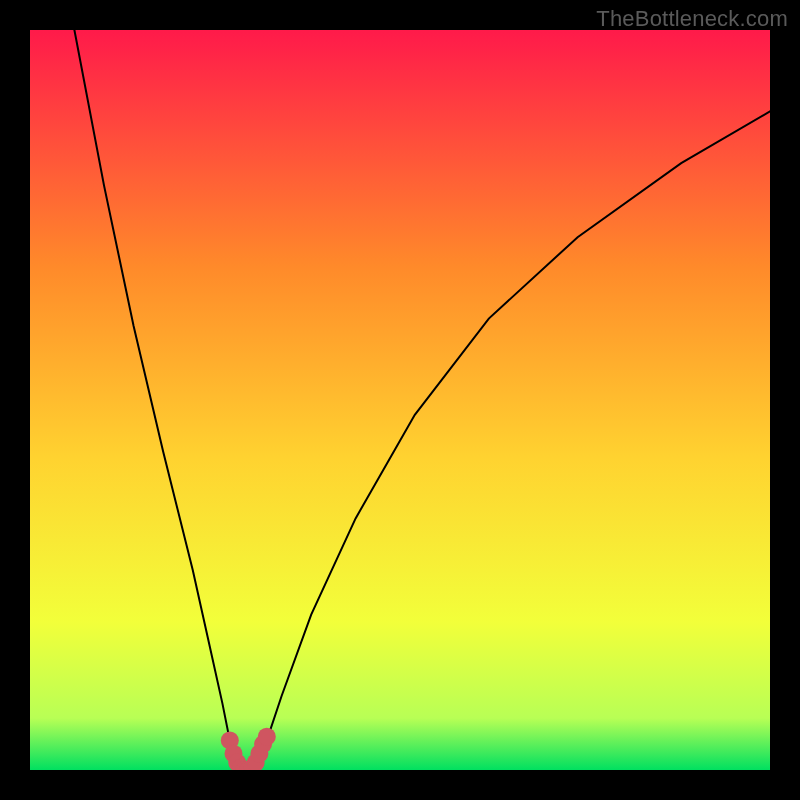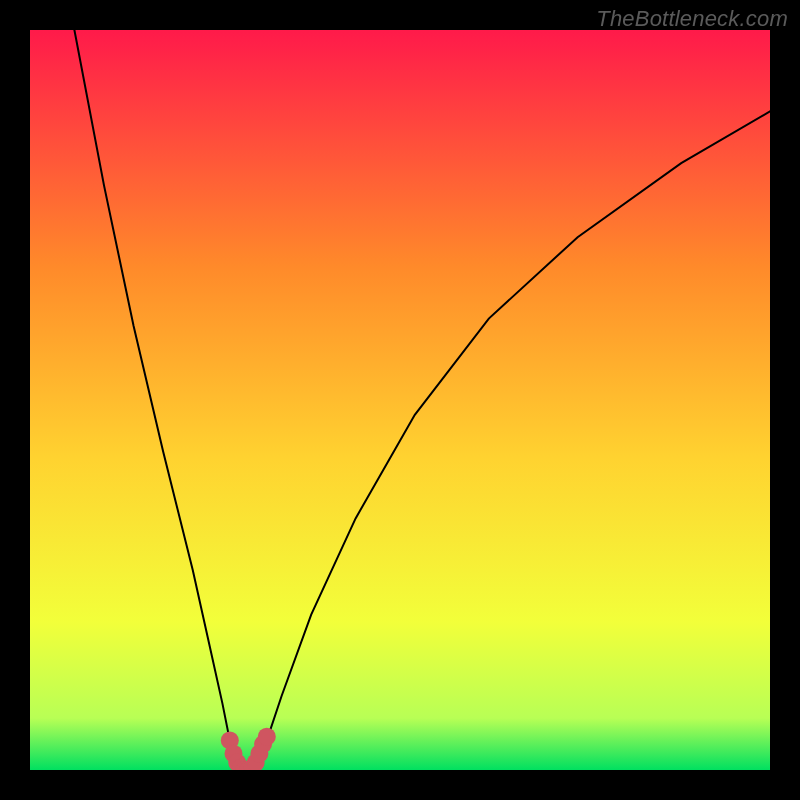--- a/index.html
+++ b/index.html
@@ -8,21 +8,20 @@
     width: 800px;
     height: 800px;
     overflow: hidden;
     background: #000;
     font-family: Arial, Helvetica, sans-serif;
   }
   .frame {
     position: absolute;
     inset: 0;
     background: #000;
-    font-style: italic;
   }
   .plot-area {
     position: absolute;
     left: 30px;
     top: 30px;
     width: 740px;
     height: 740px;
     overflow: hidden;
   }
   .watermark {

